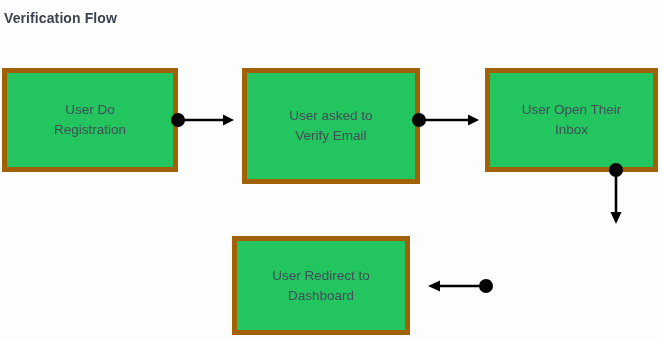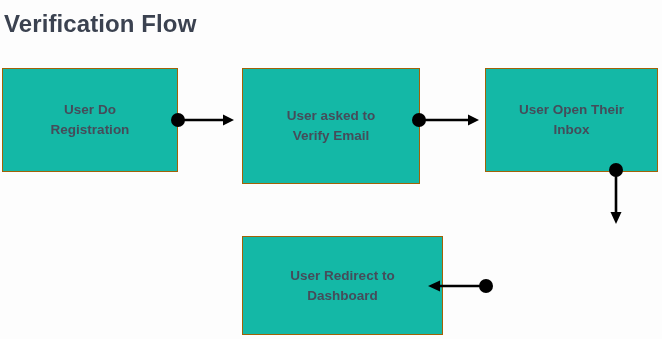--- a/index.html
+++ b/index.html
@@ -17,36 +17,35 @@
   #diagram-root {
     position: absolute;
     left: 0; top: 0;
     width: 662px;
     height: 339px;
   }
   .page-title {
     position: absolute;
     left: 4px;
     top: 10px;
-    font-size: 24px;
+    font-size: 14px;
     font-weight: bold;
     color: #3b4250;
     letter-spacing: 0.1px;
     white-space: nowrap;
   }
   .flow-node {
     position: absolute;
     box-sizing: border-box;
-    border: 1px solid #a16207;
-    background: #14b8a6;
+    border: 5px solid #a16207;
+    background: #22c55e;
     display: flex;
     align-items: center;
     justify-content: center;
     text-align: center;
-    font-weight: bold;
   }
   .flow-node-label {
     font-size: 13.5px;
     line-height: 20px;
     color: #454c5a;
     white-space: pre-line;
     padding: 0 6px;
   }
   .connector {
     position: absolute;
@@ -73,21 +72,21 @@
     <div class="flow-node-label">User asked to
 Verify Email</div>
   </div>
 
   <div class="flow-node" style="left:485px; top:68px; width:173px; height:104px;">
     <div class="flow-node-label">User Open Their
 Inbox</div>
   </div>
 
 
-  <div class="flow-node" style="left:242px; top:236px; width:201px; height:99px;">
+  <div class="flow-node" style="left:232px; top:236px; width:178px; height:99px;">
     <div class="flow-node-label">User Redirect to
 Dashboard</div>
   </div>
 
   <div class="connector" style="left:168px; top:108px; width:72px; height:24px;">
     <svg width="72" height="24" viewBox="0 0 72 24">
       <circle cx="10" cy="12" r="7" fill="#000000"></circle>
       <line x1="10" y1="12" x2="58" y2="12" stroke="#000000" stroke-width="2.6"></line>
       <polygon points="66,12 55,6.5 55,17.5" fill="#000000"></polygon>
     </svg>

